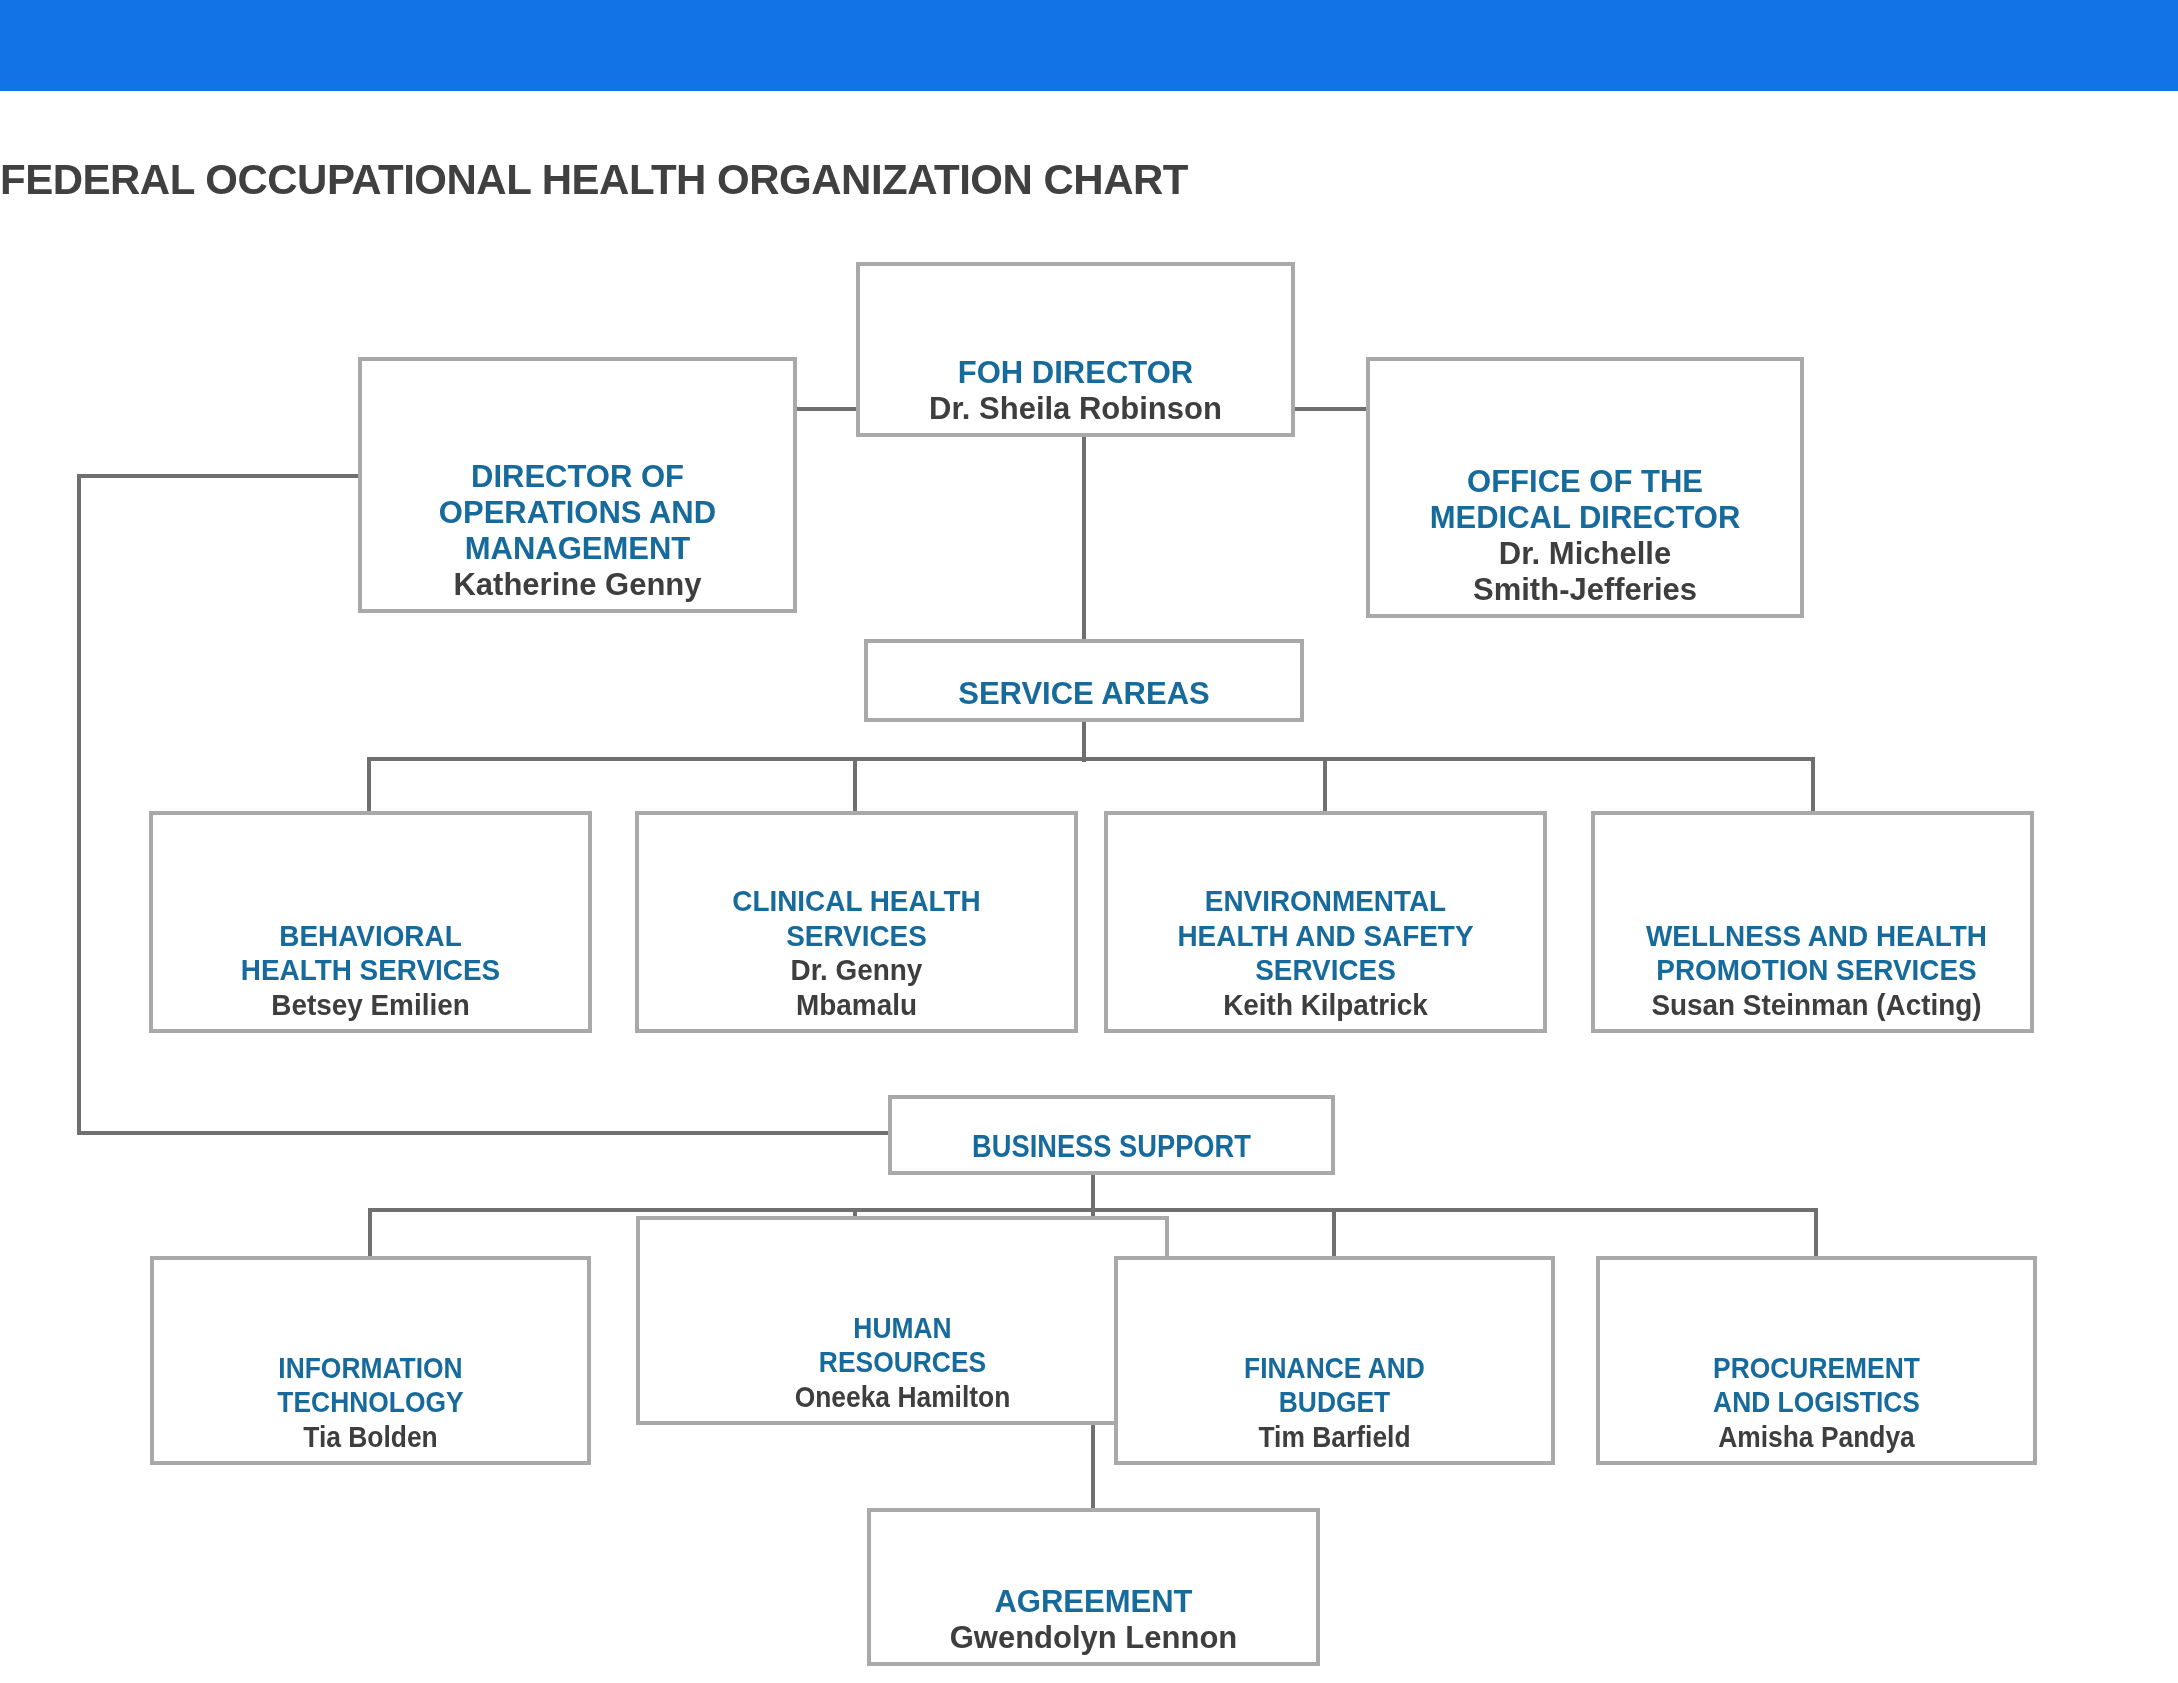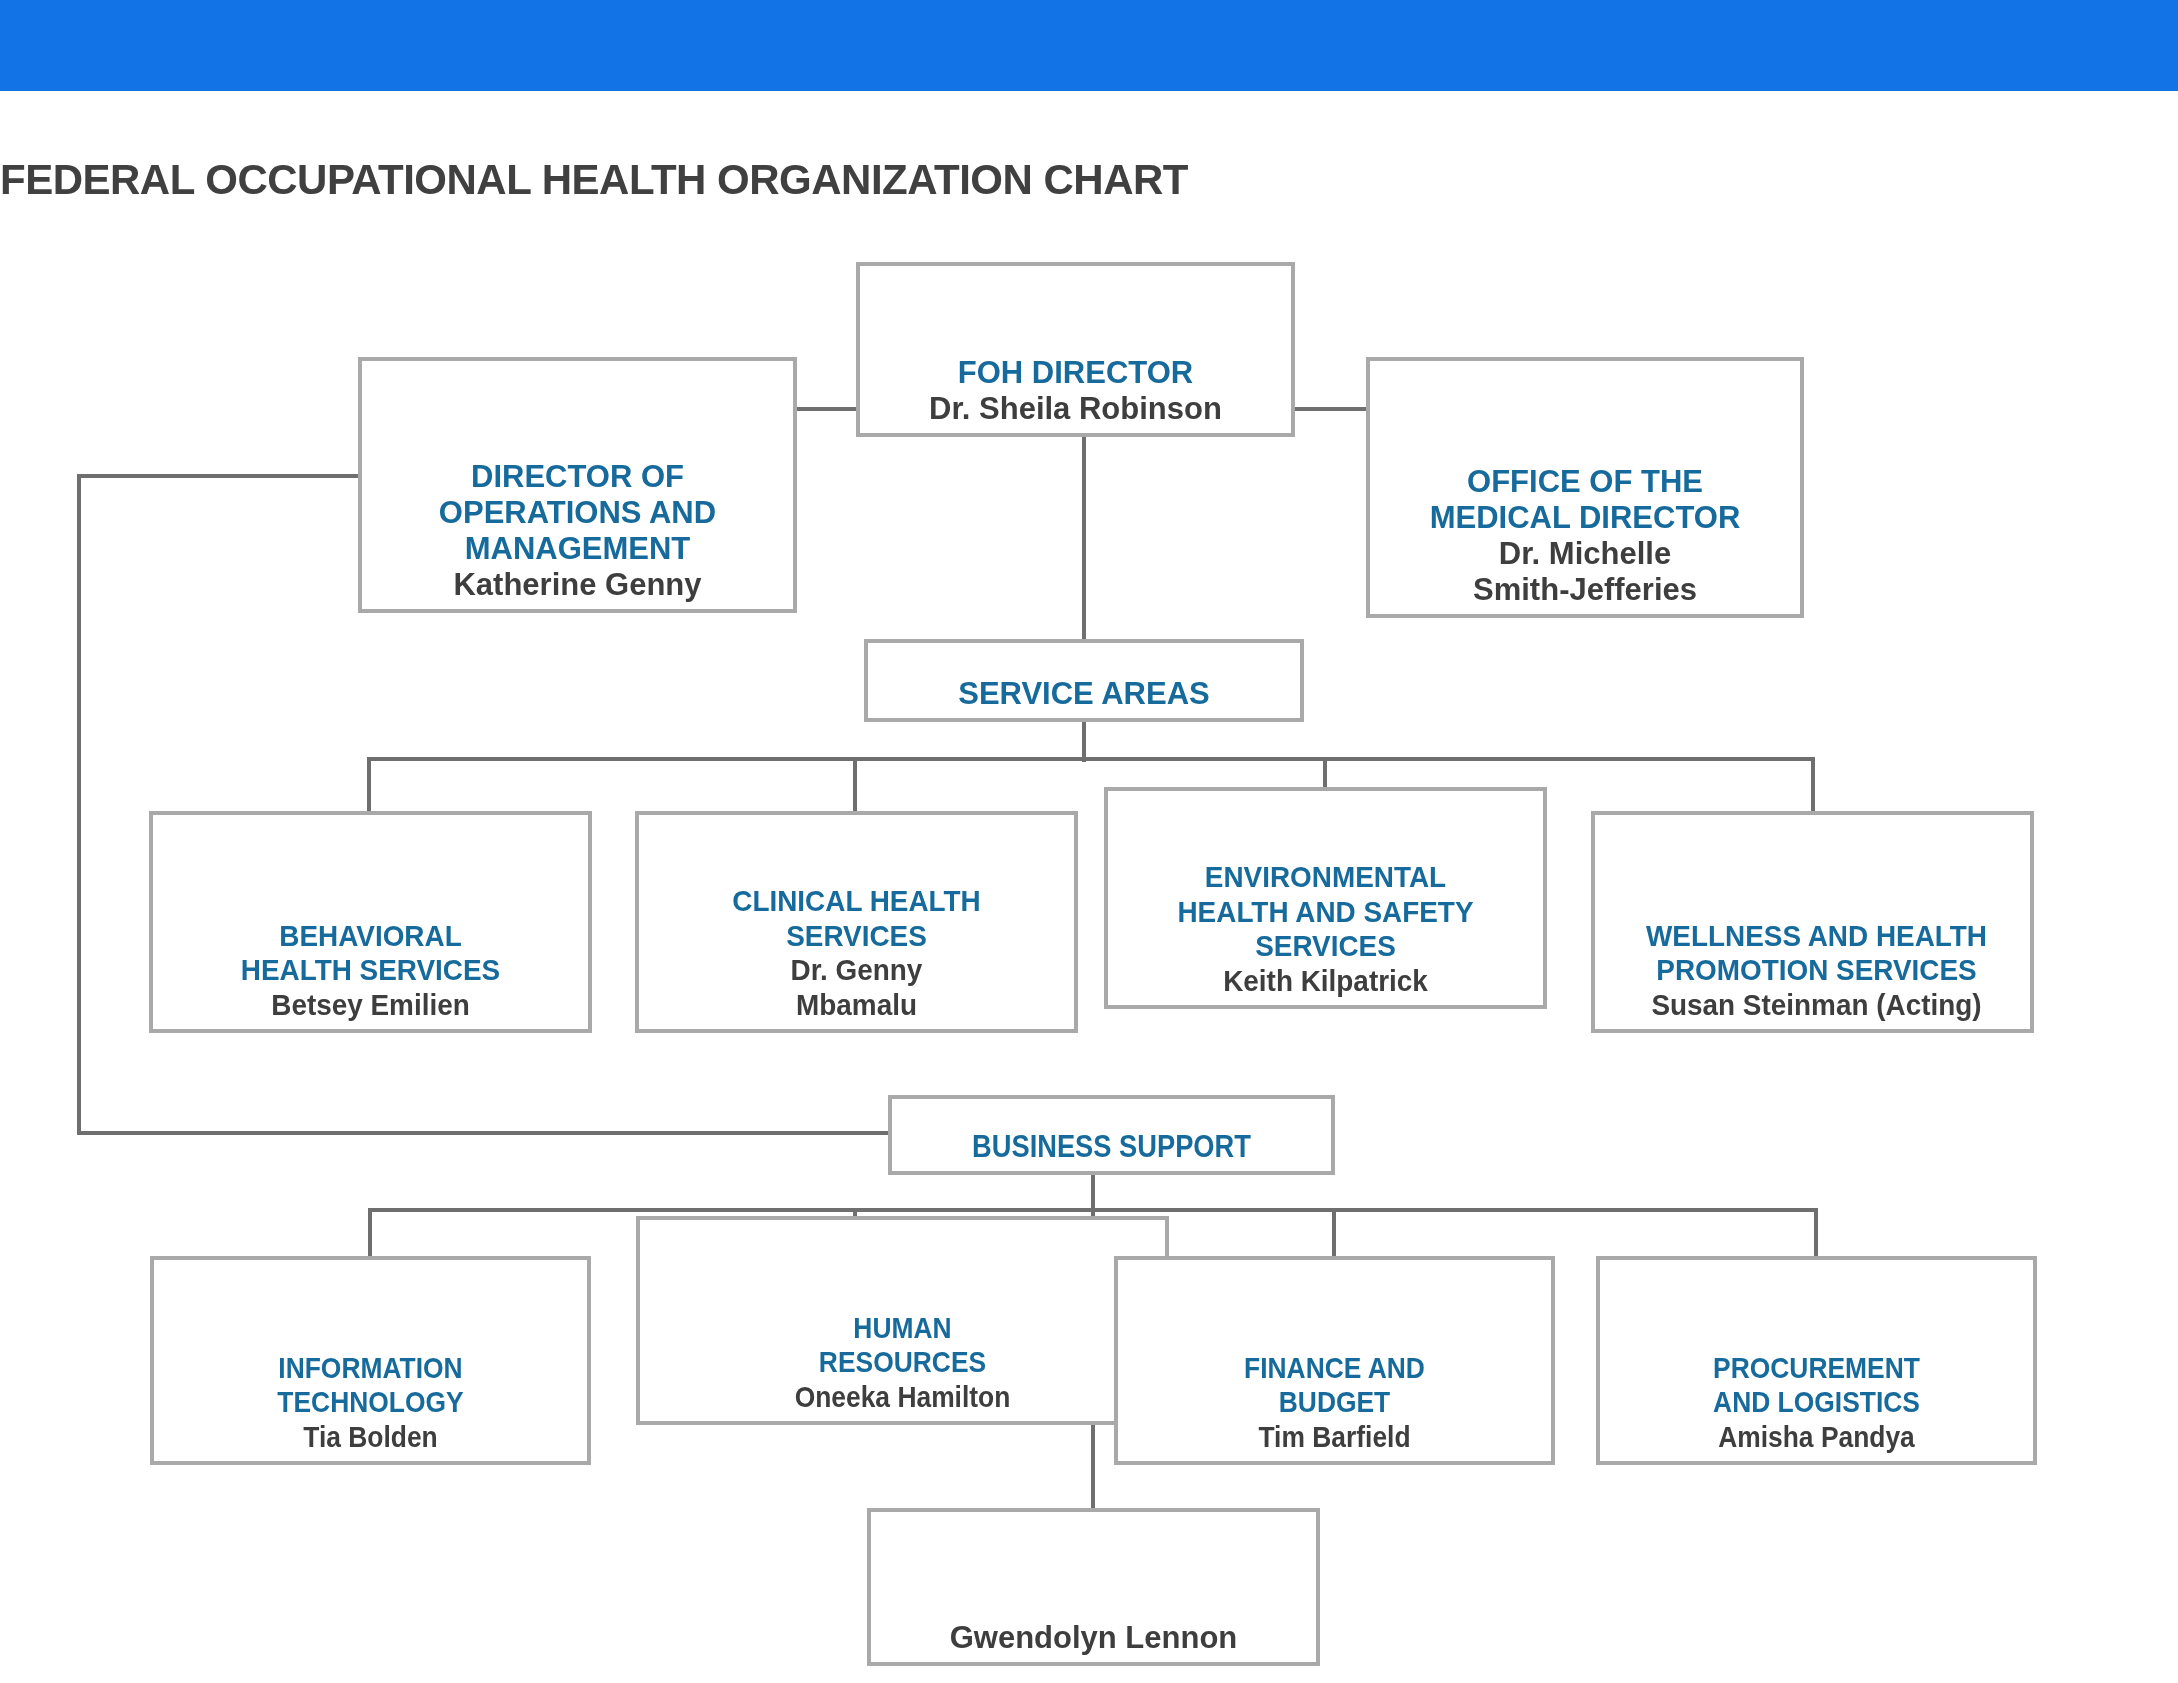--- a/index.html
+++ b/index.html
@@ -97,21 +97,21 @@
     <div class="box-name">Betsey Emilien</div>
   </div>
 
   <div class="box sz30 cond93" style="left:635px; top:811px; width:443px; height:222px;">
     <div class="box-title">CLINICAL HEALTH
 SERVICES</div>
     <div class="box-name">Dr. Genny
 Mbamalu</div>
   </div>
 
-  <div class="box sz30 cond93" style="left:1104px; top:787px; width:443px; height:222px;">
+  <div class="box sz30 cond93" style="left:1104px; top:811px; width:443px; height:222px;">
     <div class="box-title">ENVIRONMENTAL
 HEALTH AND SAFETY
 SERVICES</div>
     <div class="box-name">Keith Kilpatrick</div>
   </div>
 
   <div class="box sz30 cond93" style="left:1591px; top:811px; width:443px; height:222px;padding-left:16px;">
     <div class="box-title">WELLNESS AND HEALTH
 PROMOTION SERVICES</div>
     <div class="box-name">Susan Steinman (Acting)</div>
@@ -139,20 +139,21 @@
     <div class="box-name">Tim Barfield</div>
   </div>
 
   <div class="box sz30 cond88" style="left:1596px; top:1256px; width:441px; height:209px;">
     <div class="box-title">PROCUREMENT
 AND LOGISTICS</div>
     <div class="box-name">Amisha Pandya</div>
   </div>
 
   <div class="box" style="left:867px; top:1508px; width:453px; height:158px;">
+    <div class="box-title">AGREEMENT</div>
     <div class="box-name">Gwendolyn Lennon</div>
   </div>
 
   <div class="updated-note">
     <span>UPDATED</span><span class="date">9-4-25</span>
   </div>
 
 </div>
 
 

